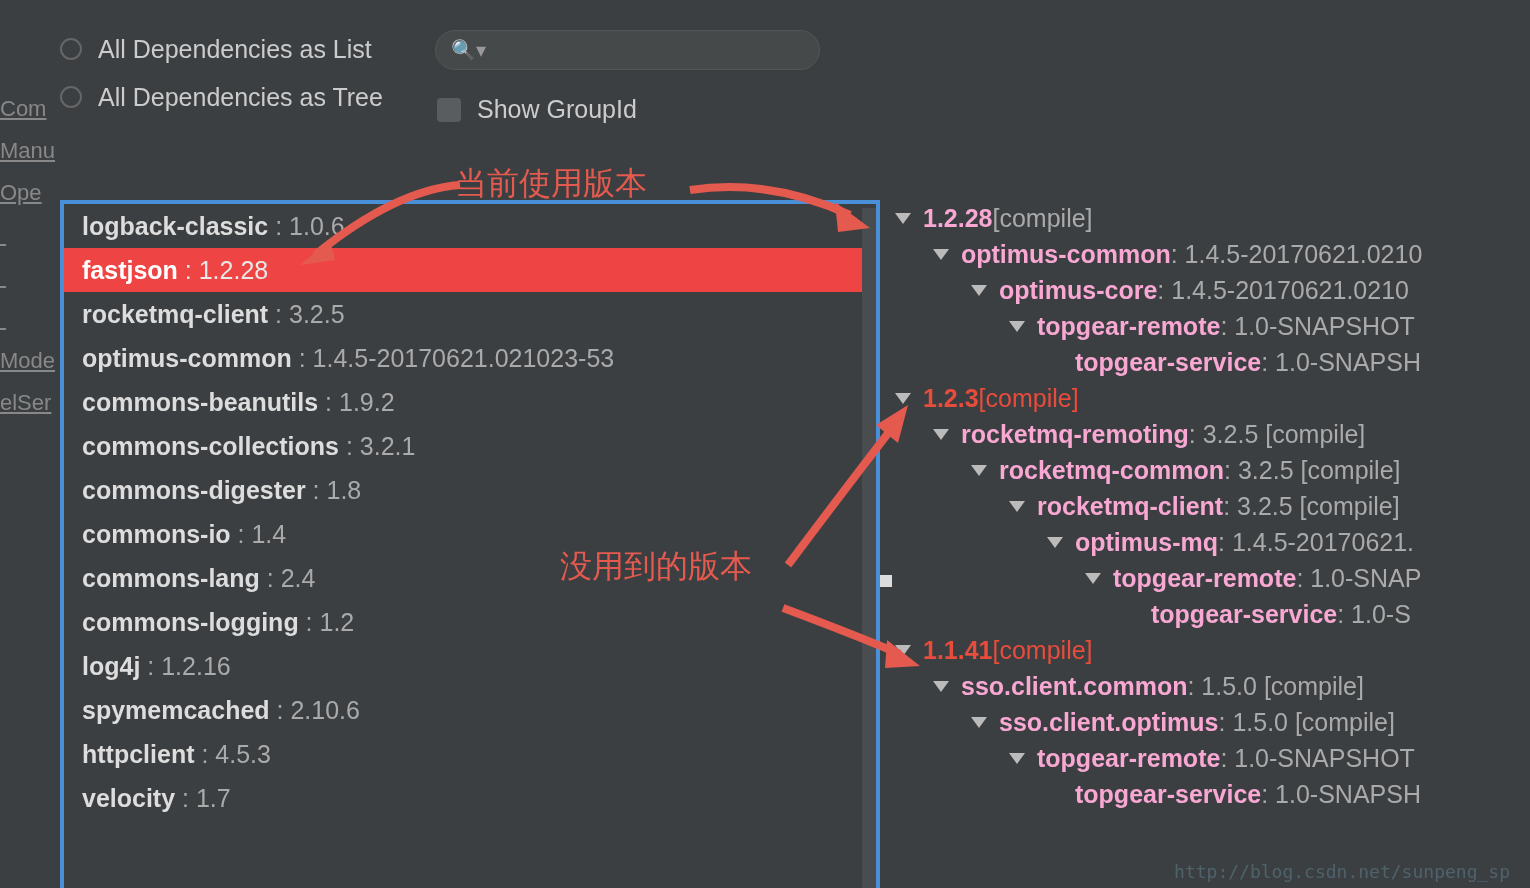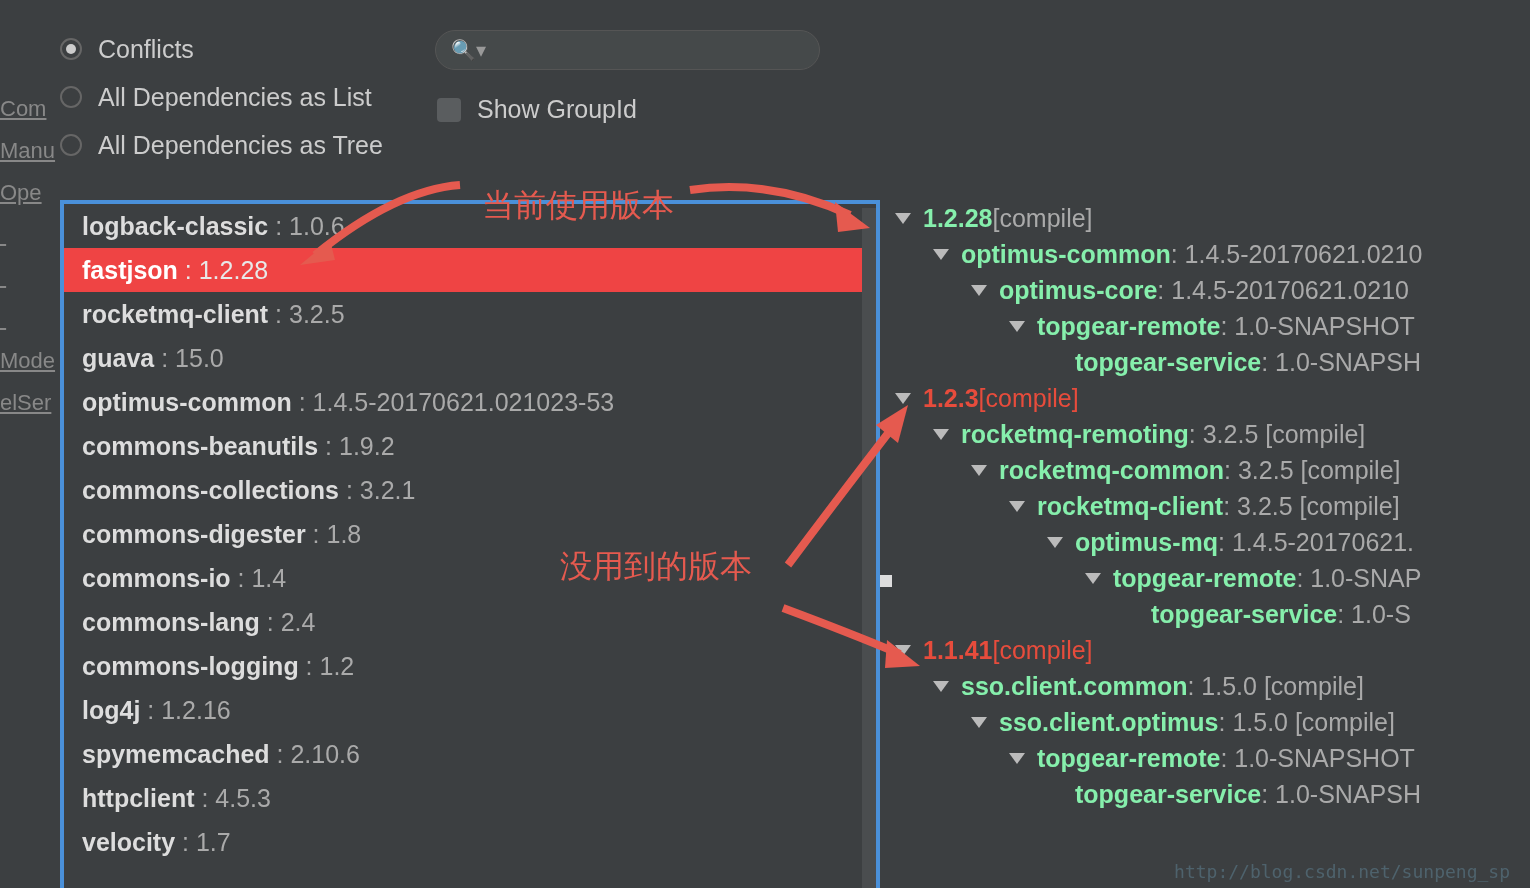--- a/index.html
+++ b/index.html
@@ -155,21 +155,21 @@
       width: 0;
       height: 0;
       border-left: 8px solid transparent;
       border-right: 8px solid transparent;
       border-top: 11px solid #bbb;
       margin-right: 12px;
       flex-shrink: 0;
     }
     .tree-name {
       font-weight: bold;
-      color: #86efac;
+      color: #f9a8d4;
     }
     .tree-suffix {
       color: #aaa;
     }
     .tree-row.conflict .tree-name {
       color: #e74c3c;
     }
     .tree-row.conflict .tree-suffix {
       color: #e74c3c;
     }
@@ -210,24 +210,20 @@
     <div class="crumb-line" style="height: 42px;">Ope</div>
     <div class="crumb-line" style="height: 42px;">&nbsp;</div>
     <div class="crumb-line" style="height: 42px;">&nbsp;</div>
     <div class="crumb-line" style="height: 42px;">&nbsp;</div>
     <div class="crumb-line" style="height: 42px;">Mode</div>
     <div class="crumb-line" style="height: 42px;">elSer</div>
   </div>
 
 <div class="filter-group" id="radio-group">
     <div class="radio-row">
-      <div class="radio-circle checked"></div>
-      <span class="radio-label">Conflicts</span>
-    </div>
-    <div class="radio-row">
       <div class="radio-circle"></div>
       <span class="radio-label">All Dependencies as List</span>
     </div>
     <div class="radio-row">
       <div class="radio-circle"></div>
       <span class="radio-label">All Dependencies as Tree</span>
     </div>
   </div>
 
 <div class="search-box">
@@ -237,21 +233,20 @@
 <div class="checkbox-row">
   <div class="checkbox"></div>
   <span class="checkbox-label">Show GroupId</span>
 </div>
 
 <div class="dep-list" id="dep-list">
   <div class="list-scroll"></div>
 <div class="dep-item"><span class="dep-name">logback-classic</span><span class="dep-version"> : 1.0.6</span></div>
     <div class="dep-item selected"><span class="dep-name">fastjson</span><span class="dep-version"> : 1.2.28</span></div>
     <div class="dep-item"><span class="dep-name">rocketmq-client</span><span class="dep-version"> : 3.2.5</span></div>
-    <div class="dep-item"><span class="dep-name">guava</span><span class="dep-version"> : 15.0</span></div>
     <div class="dep-item"><span class="dep-name">optimus-common</span><span class="dep-version"> : 1.4.5-20170621.021023-53</span></div>
     <div class="dep-item"><span class="dep-name">commons-beanutils</span><span class="dep-version"> : 1.9.2</span></div>
     <div class="dep-item"><span class="dep-name">commons-collections</span><span class="dep-version"> : 3.2.1</span></div>
     <div class="dep-item"><span class="dep-name">commons-digester</span><span class="dep-version"> : 1.8</span></div>
     <div class="dep-item"><span class="dep-name">commons-io</span><span class="dep-version"> : 1.4</span></div>
     <div class="dep-item"><span class="dep-name">commons-lang</span><span class="dep-version"> : 2.4</span></div>
     <div class="dep-item"><span class="dep-name">commons-logging</span><span class="dep-version"> : 1.2</span></div>
     <div class="dep-item"><span class="dep-name">log4j</span><span class="dep-version"> : 1.2.16</span></div>
     <div class="dep-item"><span class="dep-name">spymemcached</span><span class="dep-version"> : 2.10.6</span></div>
     <div class="dep-item"><span class="dep-name">httpclient</span><span class="dep-version"> : 4.5.3</span></div>
@@ -339,21 +334,21 @@
       <span class="tree-name">topgear-remote</span>
       <span class="tree-suffix"> : 1.0-SNAPSHOT</span>
     </div>
     <div class="tree-row" style="padding-left: 152px;">
       <div style="width: 28px; flex-shrink: 0;"></div>
       <span class="tree-name">topgear-service</span>
       <span class="tree-suffix"> : 1.0-SNAPSH</span>
     </div>
   </div>
 
-<div class="annotation" style="left:455px;top:184px;margin-left:27px;">当前使用版本</div>
+<div class="annotation" style="left:455px;top:162px;">当前使用版本</div>
 <div class="annotation" style="left:560px;top:545px;">没用到的版本</div>
 
 <svg class="arrow-svg" style="left:295px;top:180px;" width="175" height="95" viewBox="0 0 175 95">
   <path d="M 165 5 Q 100 10 20 75" stroke="#e55a4f" stroke-width="8" fill="none"></path>
   <polygon points="5,85 35,60 40,80" fill="#e55a4f"></polygon>
 </svg>
 
 <svg class="arrow-svg" style="left:680px;top:170px;" width="200" height="75" viewBox="0 0 200 75">
   <path d="M 10 20 Q 90 8 170 45" stroke="#e55a4f" stroke-width="8" fill="none"></path>
   <polygon points="190,58 155,32 158,62" fill="#e55a4f"></polygon>

